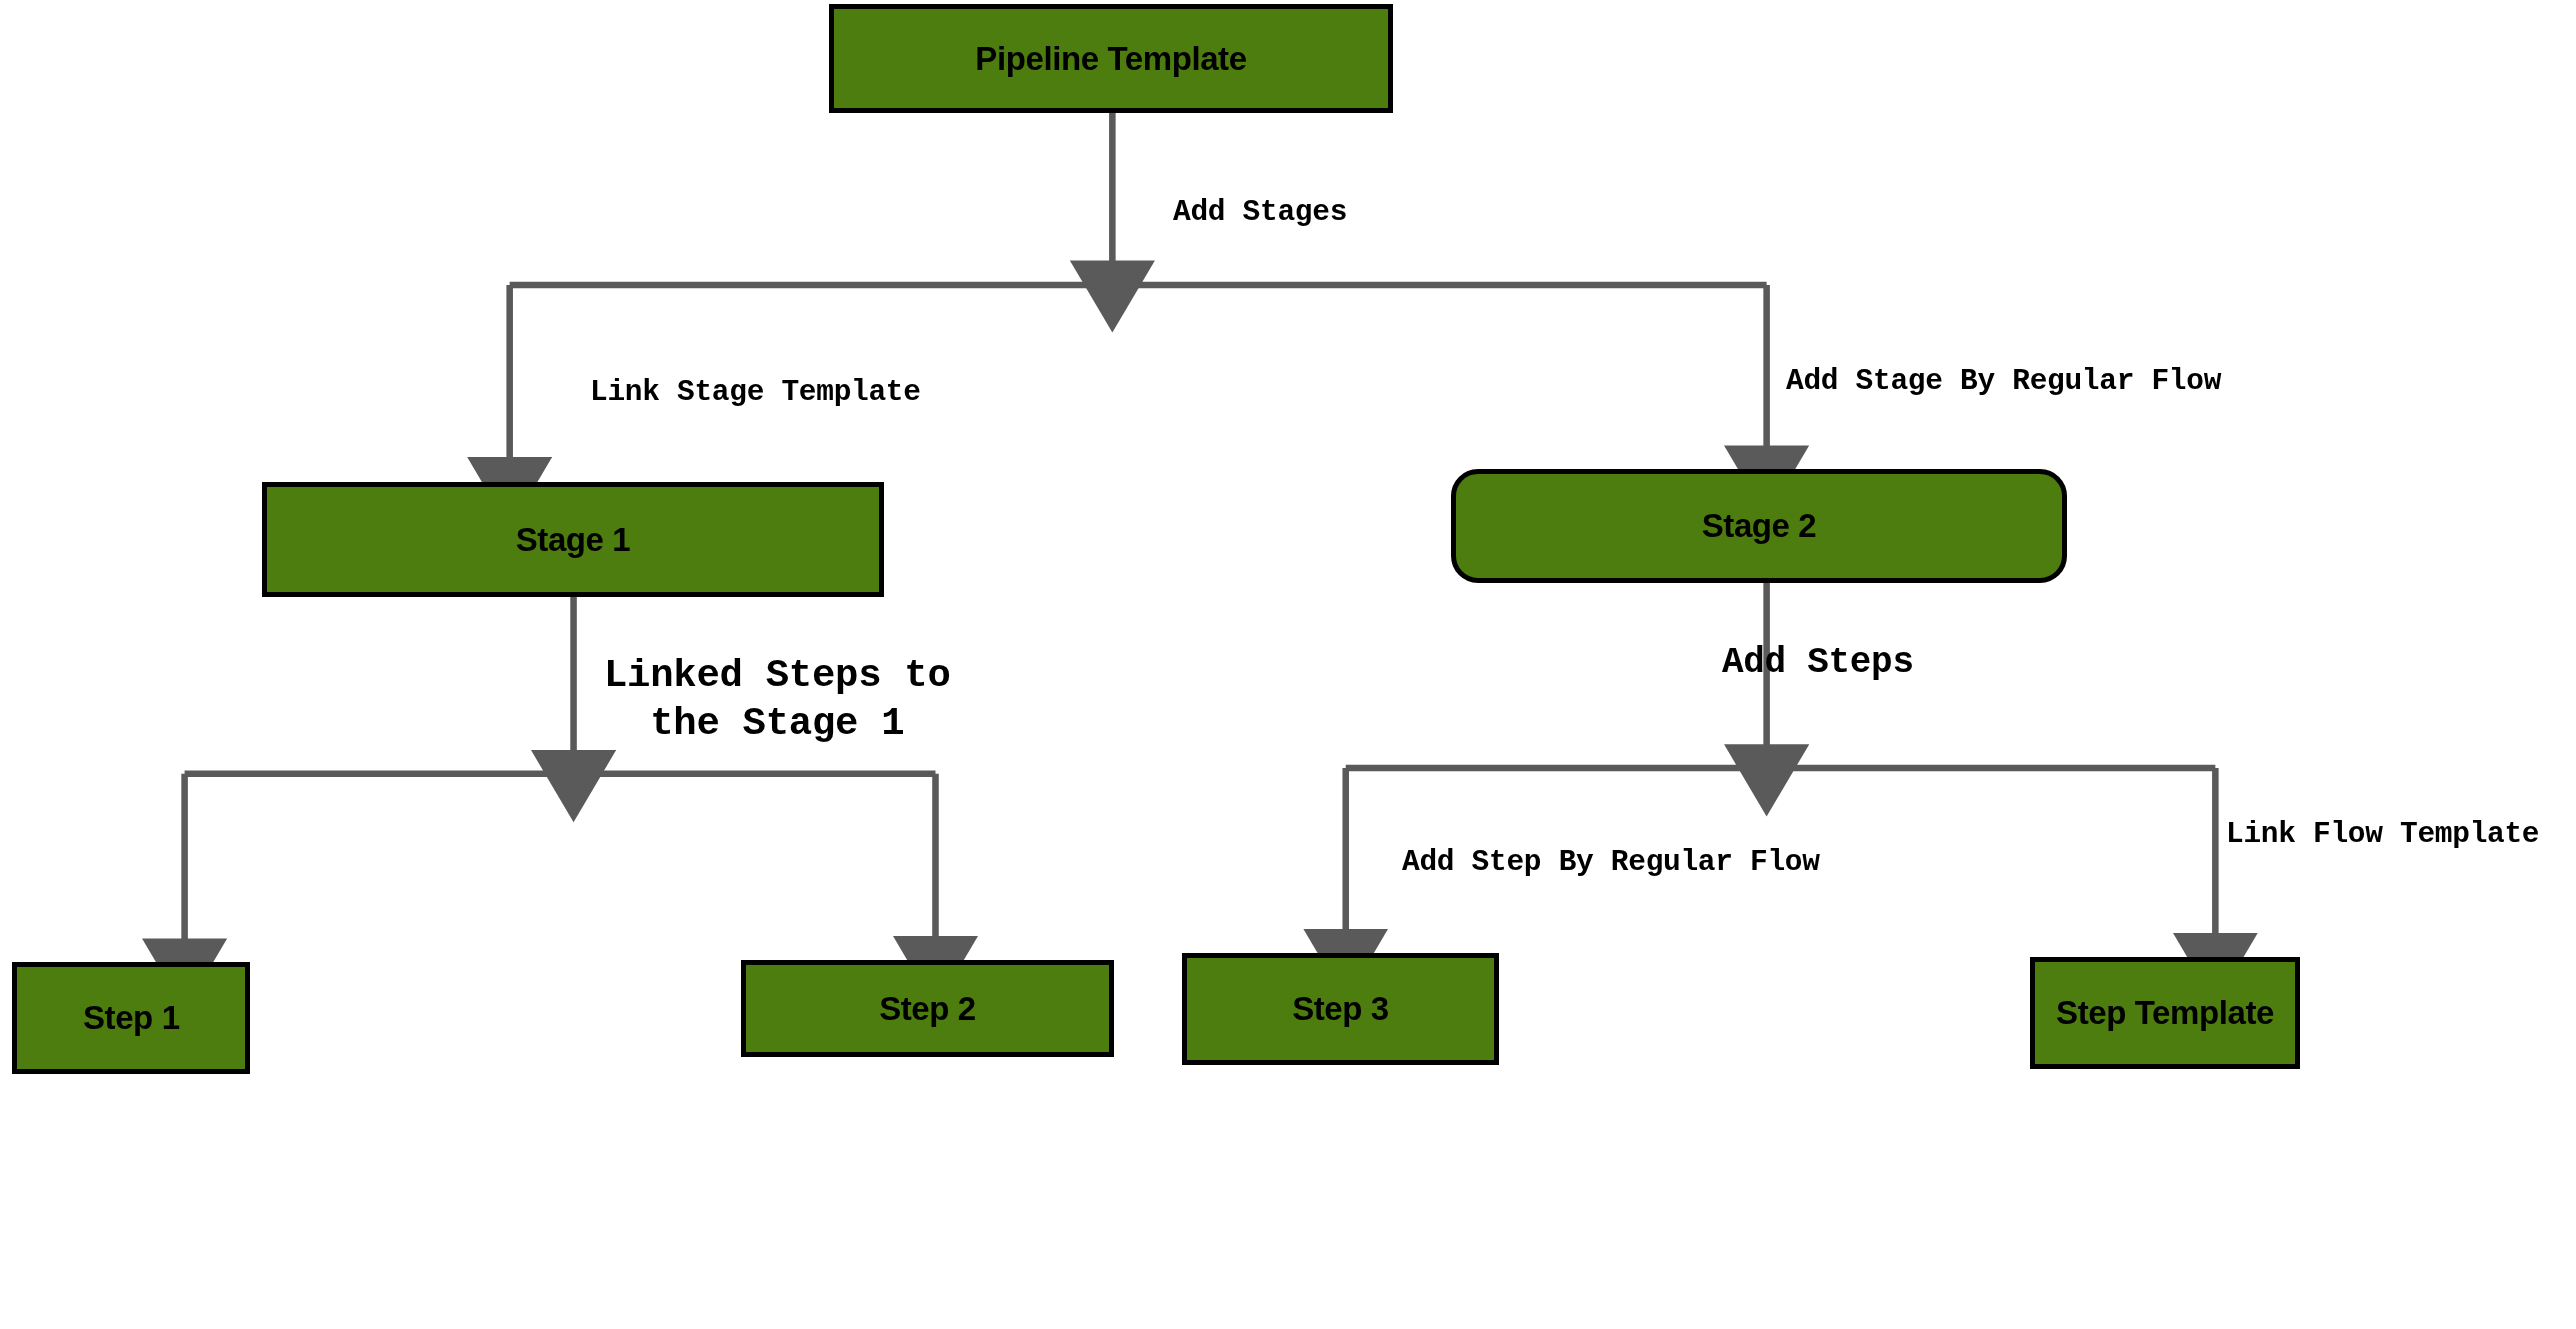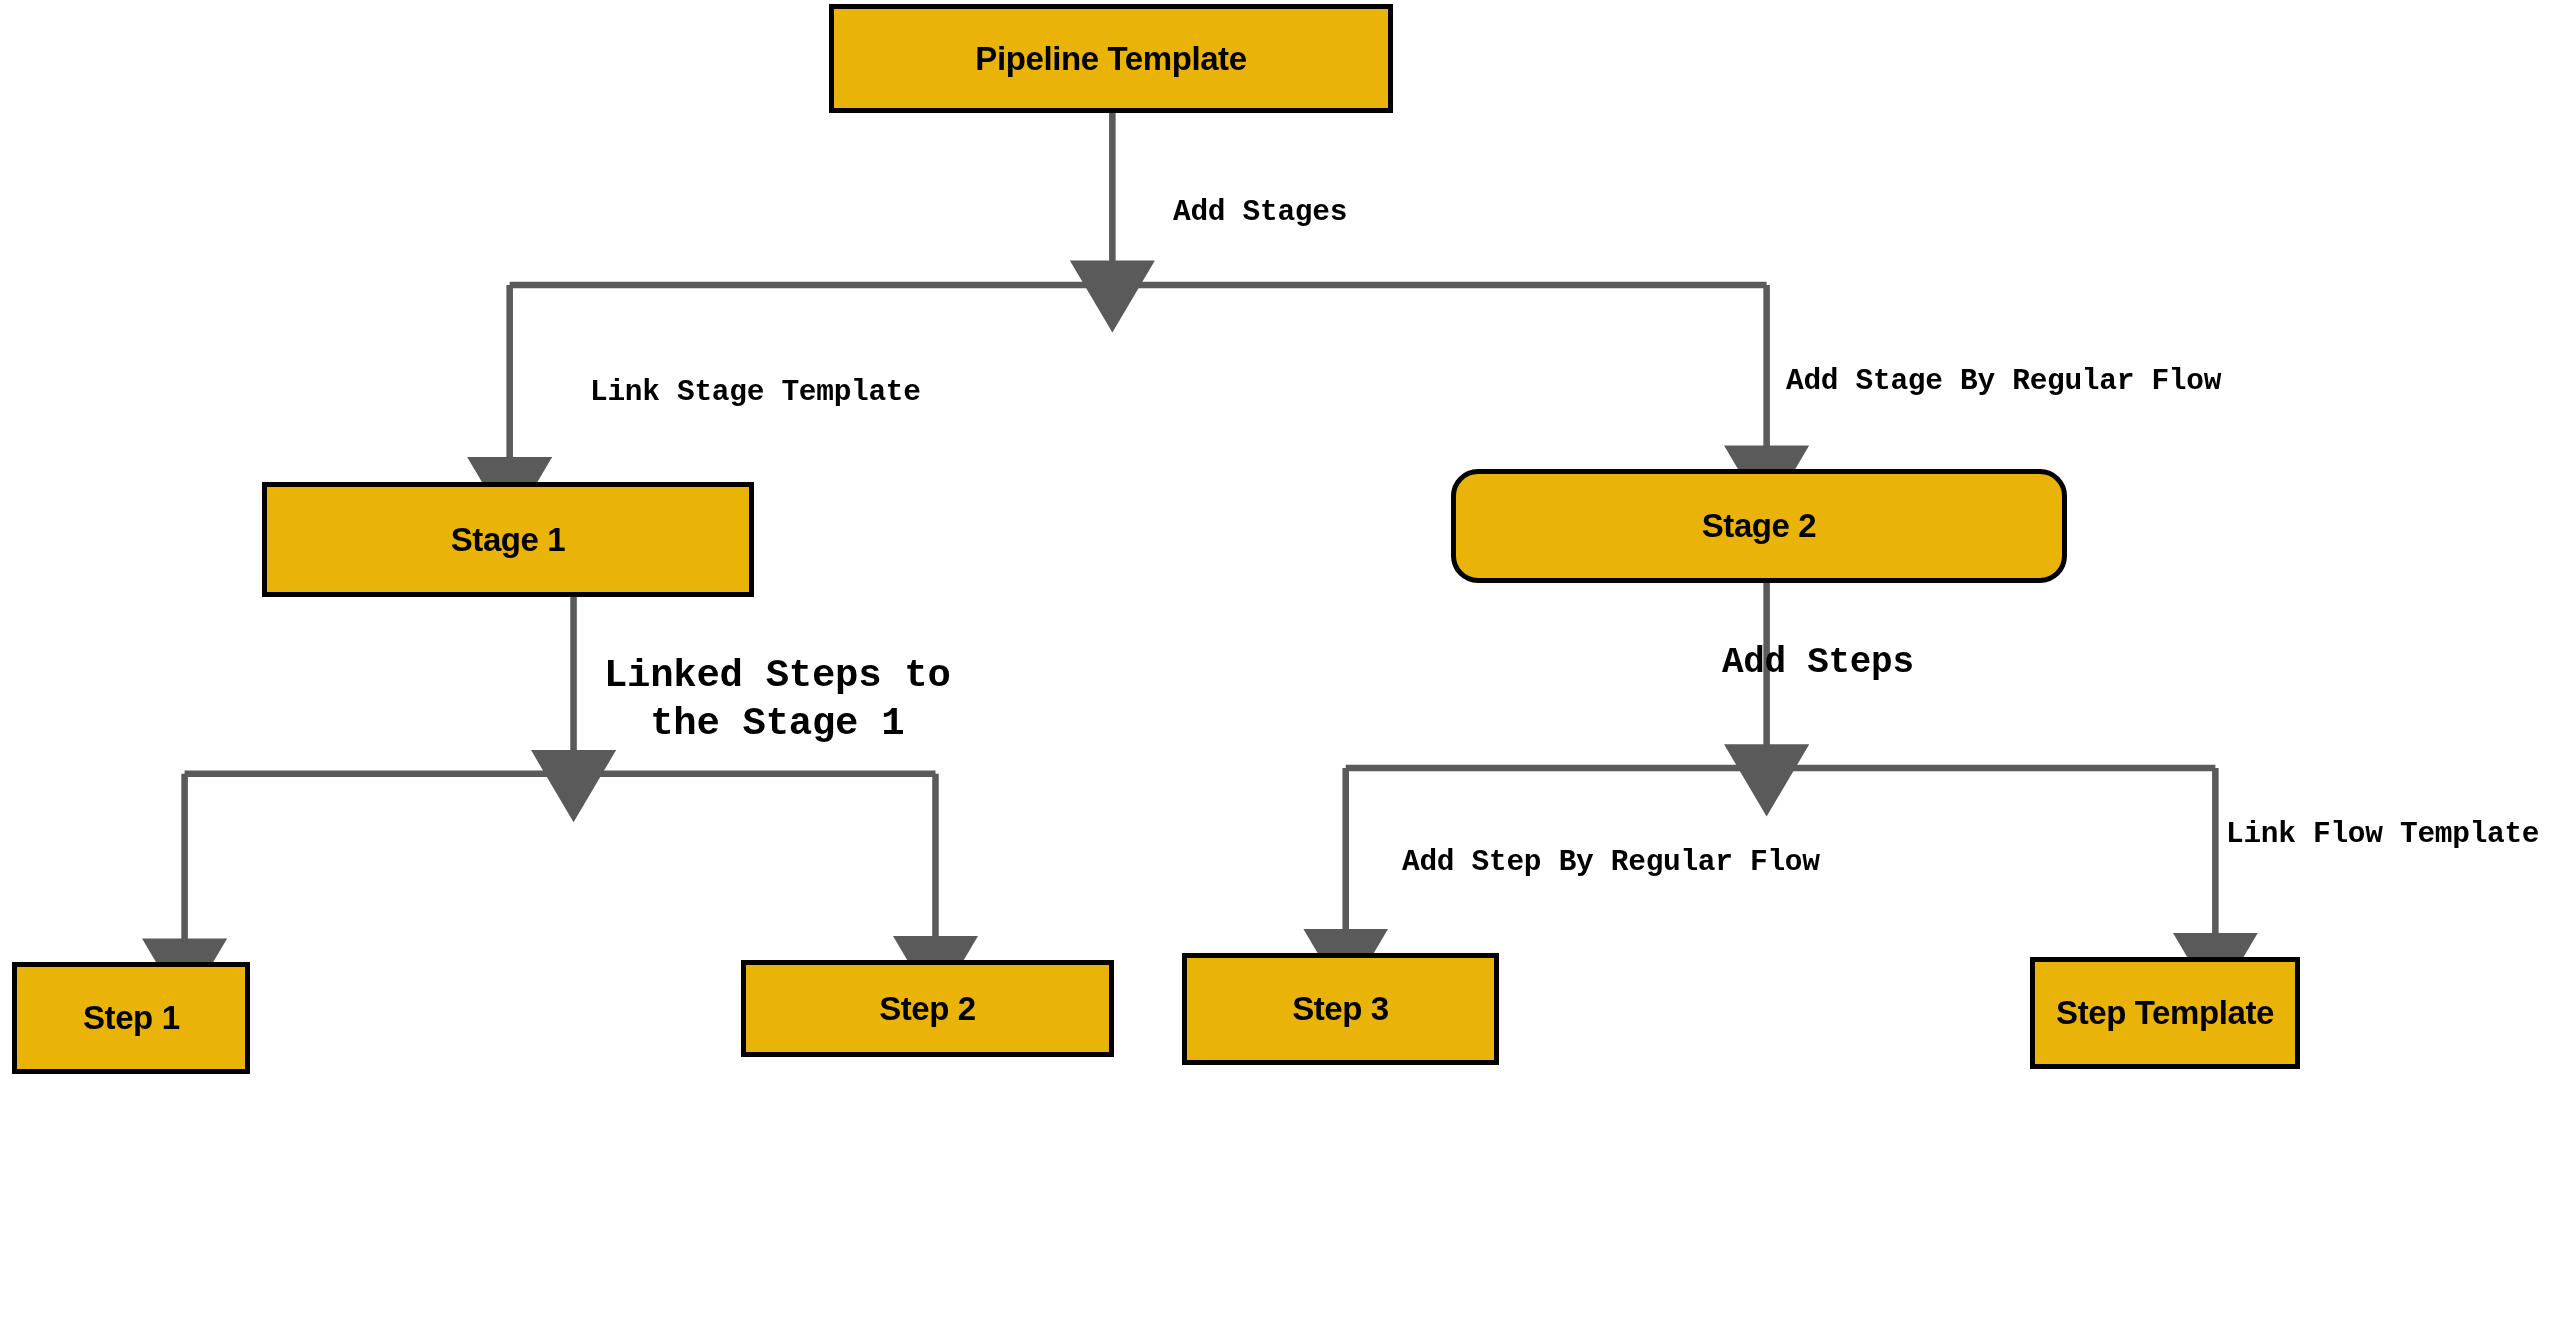--- a/index.html
+++ b/index.html
@@ -2,21 +2,21 @@
 <html style="font-size:13px"><head>
 <meta charset="utf-8">
 <style>
   html,body{margin:0;padding:0;background:#ffffff;}
   body{width:2576px;height:1329px;overflow:hidden;font-family:"Liberation Sans",sans-serif;}
   #stage{position:relative;width:2576px;height:1329px;background:#ffffff;}
   svg.wires{position:absolute;left:0;top:0;width:2576px;height:1329px;}
   .node{
     position:absolute;
     box-sizing:border-box;
-    background:#eab308;
+    background:#4d7c0f;
     border:5.7px solid #000000;
     display:flex;align-items:center;justify-content:center;
     font-weight:bold;color:#000000;
     font-family:"Liberation Sans",sans-serif;
     letter-spacing:-0.4px;
     z-index:3;
   }
   .node .nodelabel{white-space:nowrap;}
   .elabel{
     position:absolute;
@@ -66,21 +66,21 @@
 
       <path d="M2705,938 L2705,1151" marker-end="url(#ah)"></path>
 
     </g>
   </svg>
 
   <div class="node" style="left:829px;top:4.1px;width:564px;height:109px;font-size:33px;">
     <span class="nodelabel">Pipeline Template</span>
   </div>
 
-  <div class="node" style="left:262px;top:482px;width:492px;height:115px;font-size:33px;">
+  <div class="node" style="left:262px;top:482px;width:622px;height:115px;font-size:33px;">
     <span class="nodelabel">Stage 1</span>
   </div>
 
   <div class="node" style="left:1451px;top:469px;width:616px;height:114px;font-size:33px;border-radius:27px;">
     <span class="nodelabel">Stage 2</span>
   </div>
 
   <div class="node" style="left:12.3px;top:962px;width:238px;height:112px;font-size:33px;">
     <span class="nodelabel">Step 1</span>
   </div>

